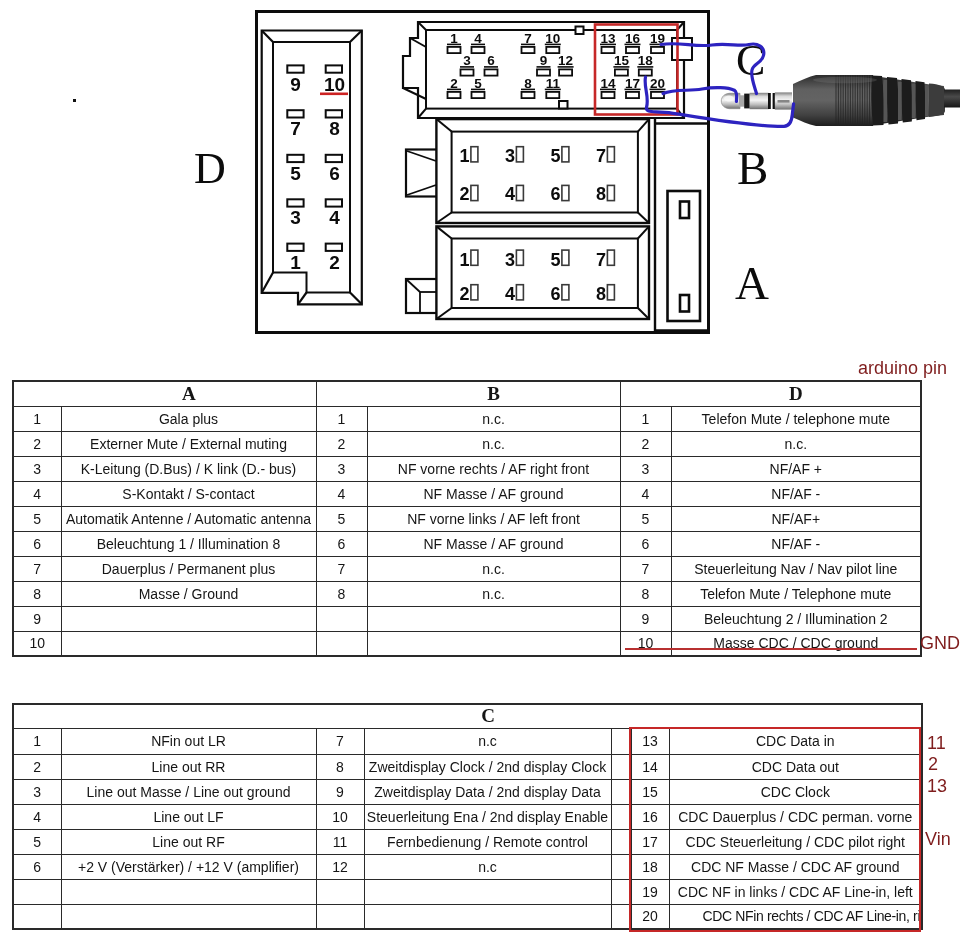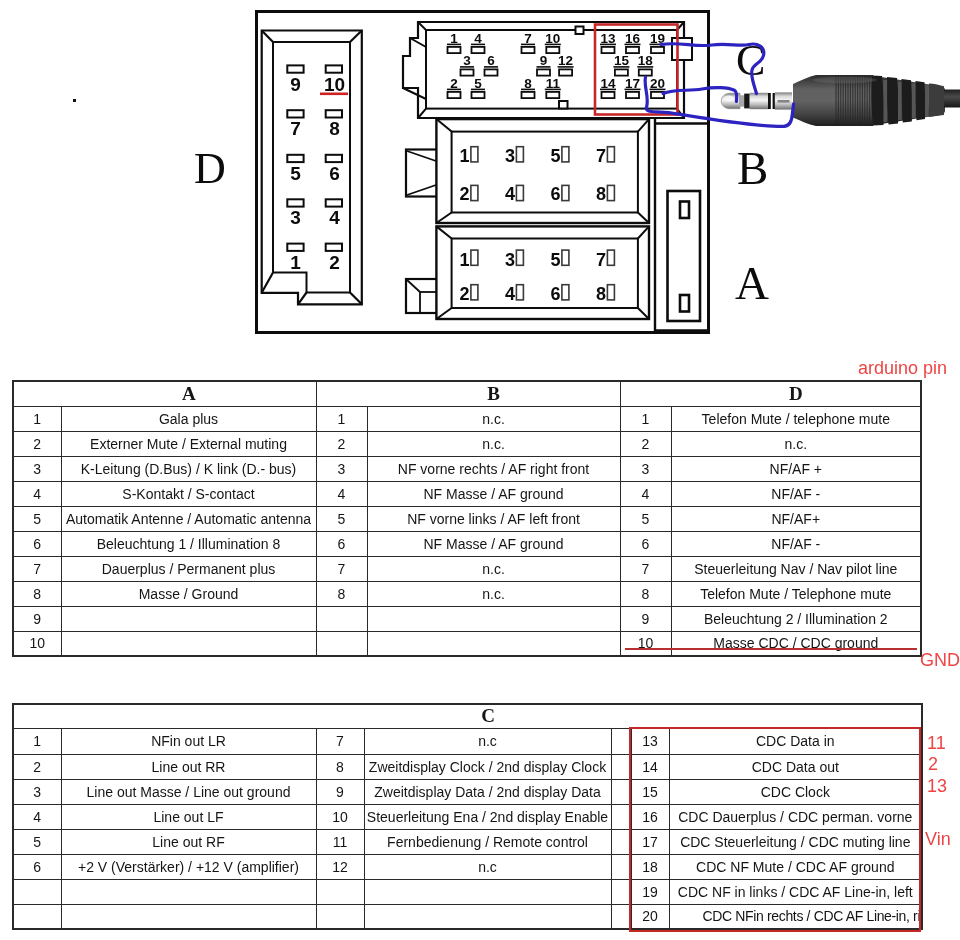--- a/index.html
+++ b/index.html
@@ -2,21 +2,21 @@
 <html><head>
 <meta charset="utf-8">
 <style>
   html,body{margin:0;padding:0;background:#fff;}
   #page{position:relative;width:960px;height:940px;background:#fff;overflow:hidden;
         font-family:"Liberation Sans",sans-serif;color:#111;}
   table{border-collapse:collapse;table-layout:fixed;position:absolute;background:#fff;}
   td{border:1.5px solid #2a2a2a;font-size:14px;text-align:center;padding:0;
      white-space:nowrap;overflow:hidden;color:#151515;}
   .hd{font-family:"Liberation Serif",serif;font-weight:bold;font-size:19px;}
-  .blue{position:absolute;color:#ef4444;font-size:18px;}
+  .blue{position:absolute;color:#7f1d1d;font-size:18px;}
 </style>
 </head>
 <body>
 <div id="page">
   <div style="position:absolute;left:73px;top:99px;width:3px;height:3px;background:#111;"></div>
 
   <svg width="960" height="352" viewBox="0 0 960 352" style="position:absolute;left:0;top:0;">
     <defs>
       <linearGradient id="met" x1="0" y1="0" x2="0" y2="1">
         <stop offset="0" stop-color="#7f7f7f"></stop>
@@ -442,30 +442,30 @@
           <td>16</td>
           <td>CDC Dauerplus / CDC perman. vorne</td>
         </tr>
     <tr style="height:25px;">
           <td>5</td>
           <td>Line out RF</td>
           <td>11</td>
           <td>Fernbedienung / Remote control</td>
           <td></td>
           <td>17</td>
-          <td>CDC Steuerleitung / CDC muting line</td>
+          <td>CDC Steuerleitung / CDC pilot right</td>
         </tr>
     <tr style="height:25px;">
           <td>6</td>
           <td>+2 V (Verstärker) / +12 V (amplifier)</td>
           <td>12</td>
           <td>n.c</td>
           <td></td>
           <td>18</td>
-          <td>CDC NF Mute / CDC AF ground</td>
+          <td>CDC NF Masse / CDC AF ground</td>
         </tr>
     <tr style="height:25px;">
           <td></td>
           <td></td>
           <td></td>
           <td></td>
           <td></td>
           <td>19</td>
           <td>CDC NF in links / CDC AF Line-in, left</td>
         </tr>
@@ -476,18 +476,18 @@
           <td></td>
           <td></td>
           <td>20</td>
           <td style="letter-spacing:-0.35px;padding-left:33px;">CDC NFin rechts / CDC AF Line-in, right</td>
         </tr>
   </tbody>
     </table>
   <div style="position:absolute;left:629px;top:727px;width:288px;height:201px;border:2.6px solid #c62828;"></div>
 
   <div class="blue" style="left:858px;top:358px;">arduino pin</div>
-  <div class="blue" style="left:920px;top:650px;">GND</div>
+  <div class="blue" style="left:920px;top:633px;">GND</div>
   <div class="blue" style="left:927px;top:733px;">11</div>
   <div class="blue" style="left:928px;top:754px;">2</div>
   <div class="blue" style="left:927px;top:776px;">13</div>
   <div class="blue" style="left:925px;top:829px;">Vin</div>
 </div>
 
 </body></html>

